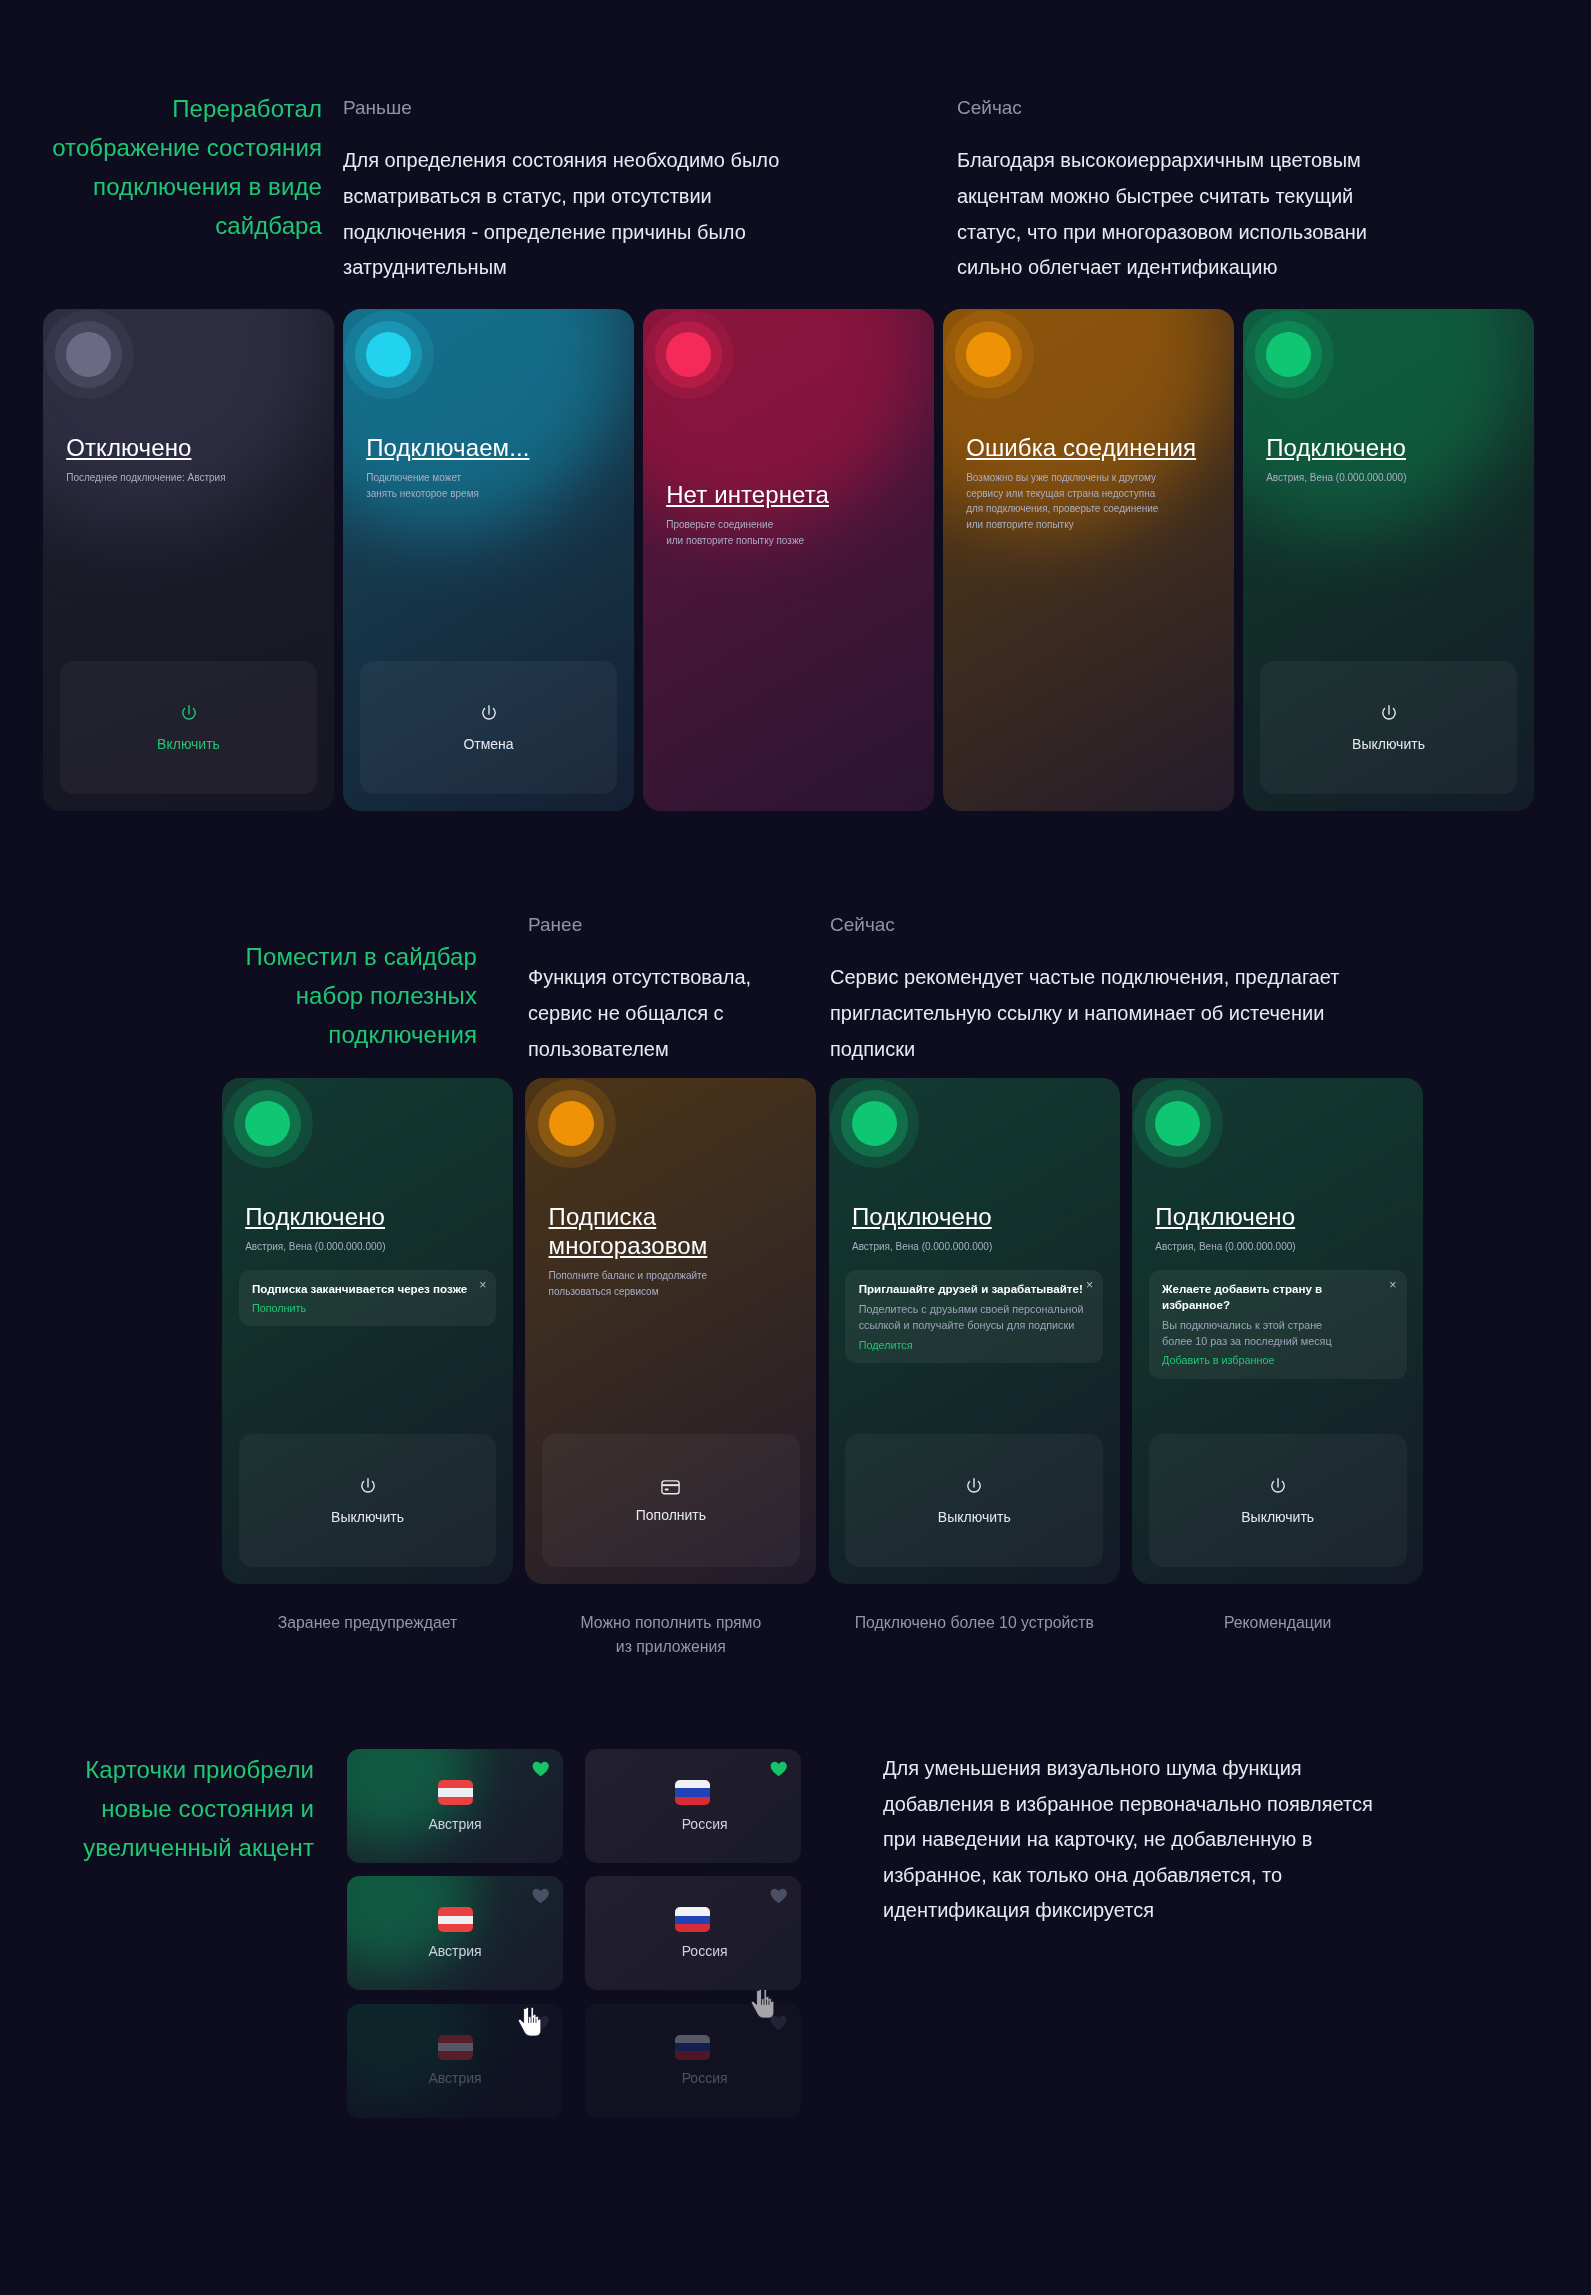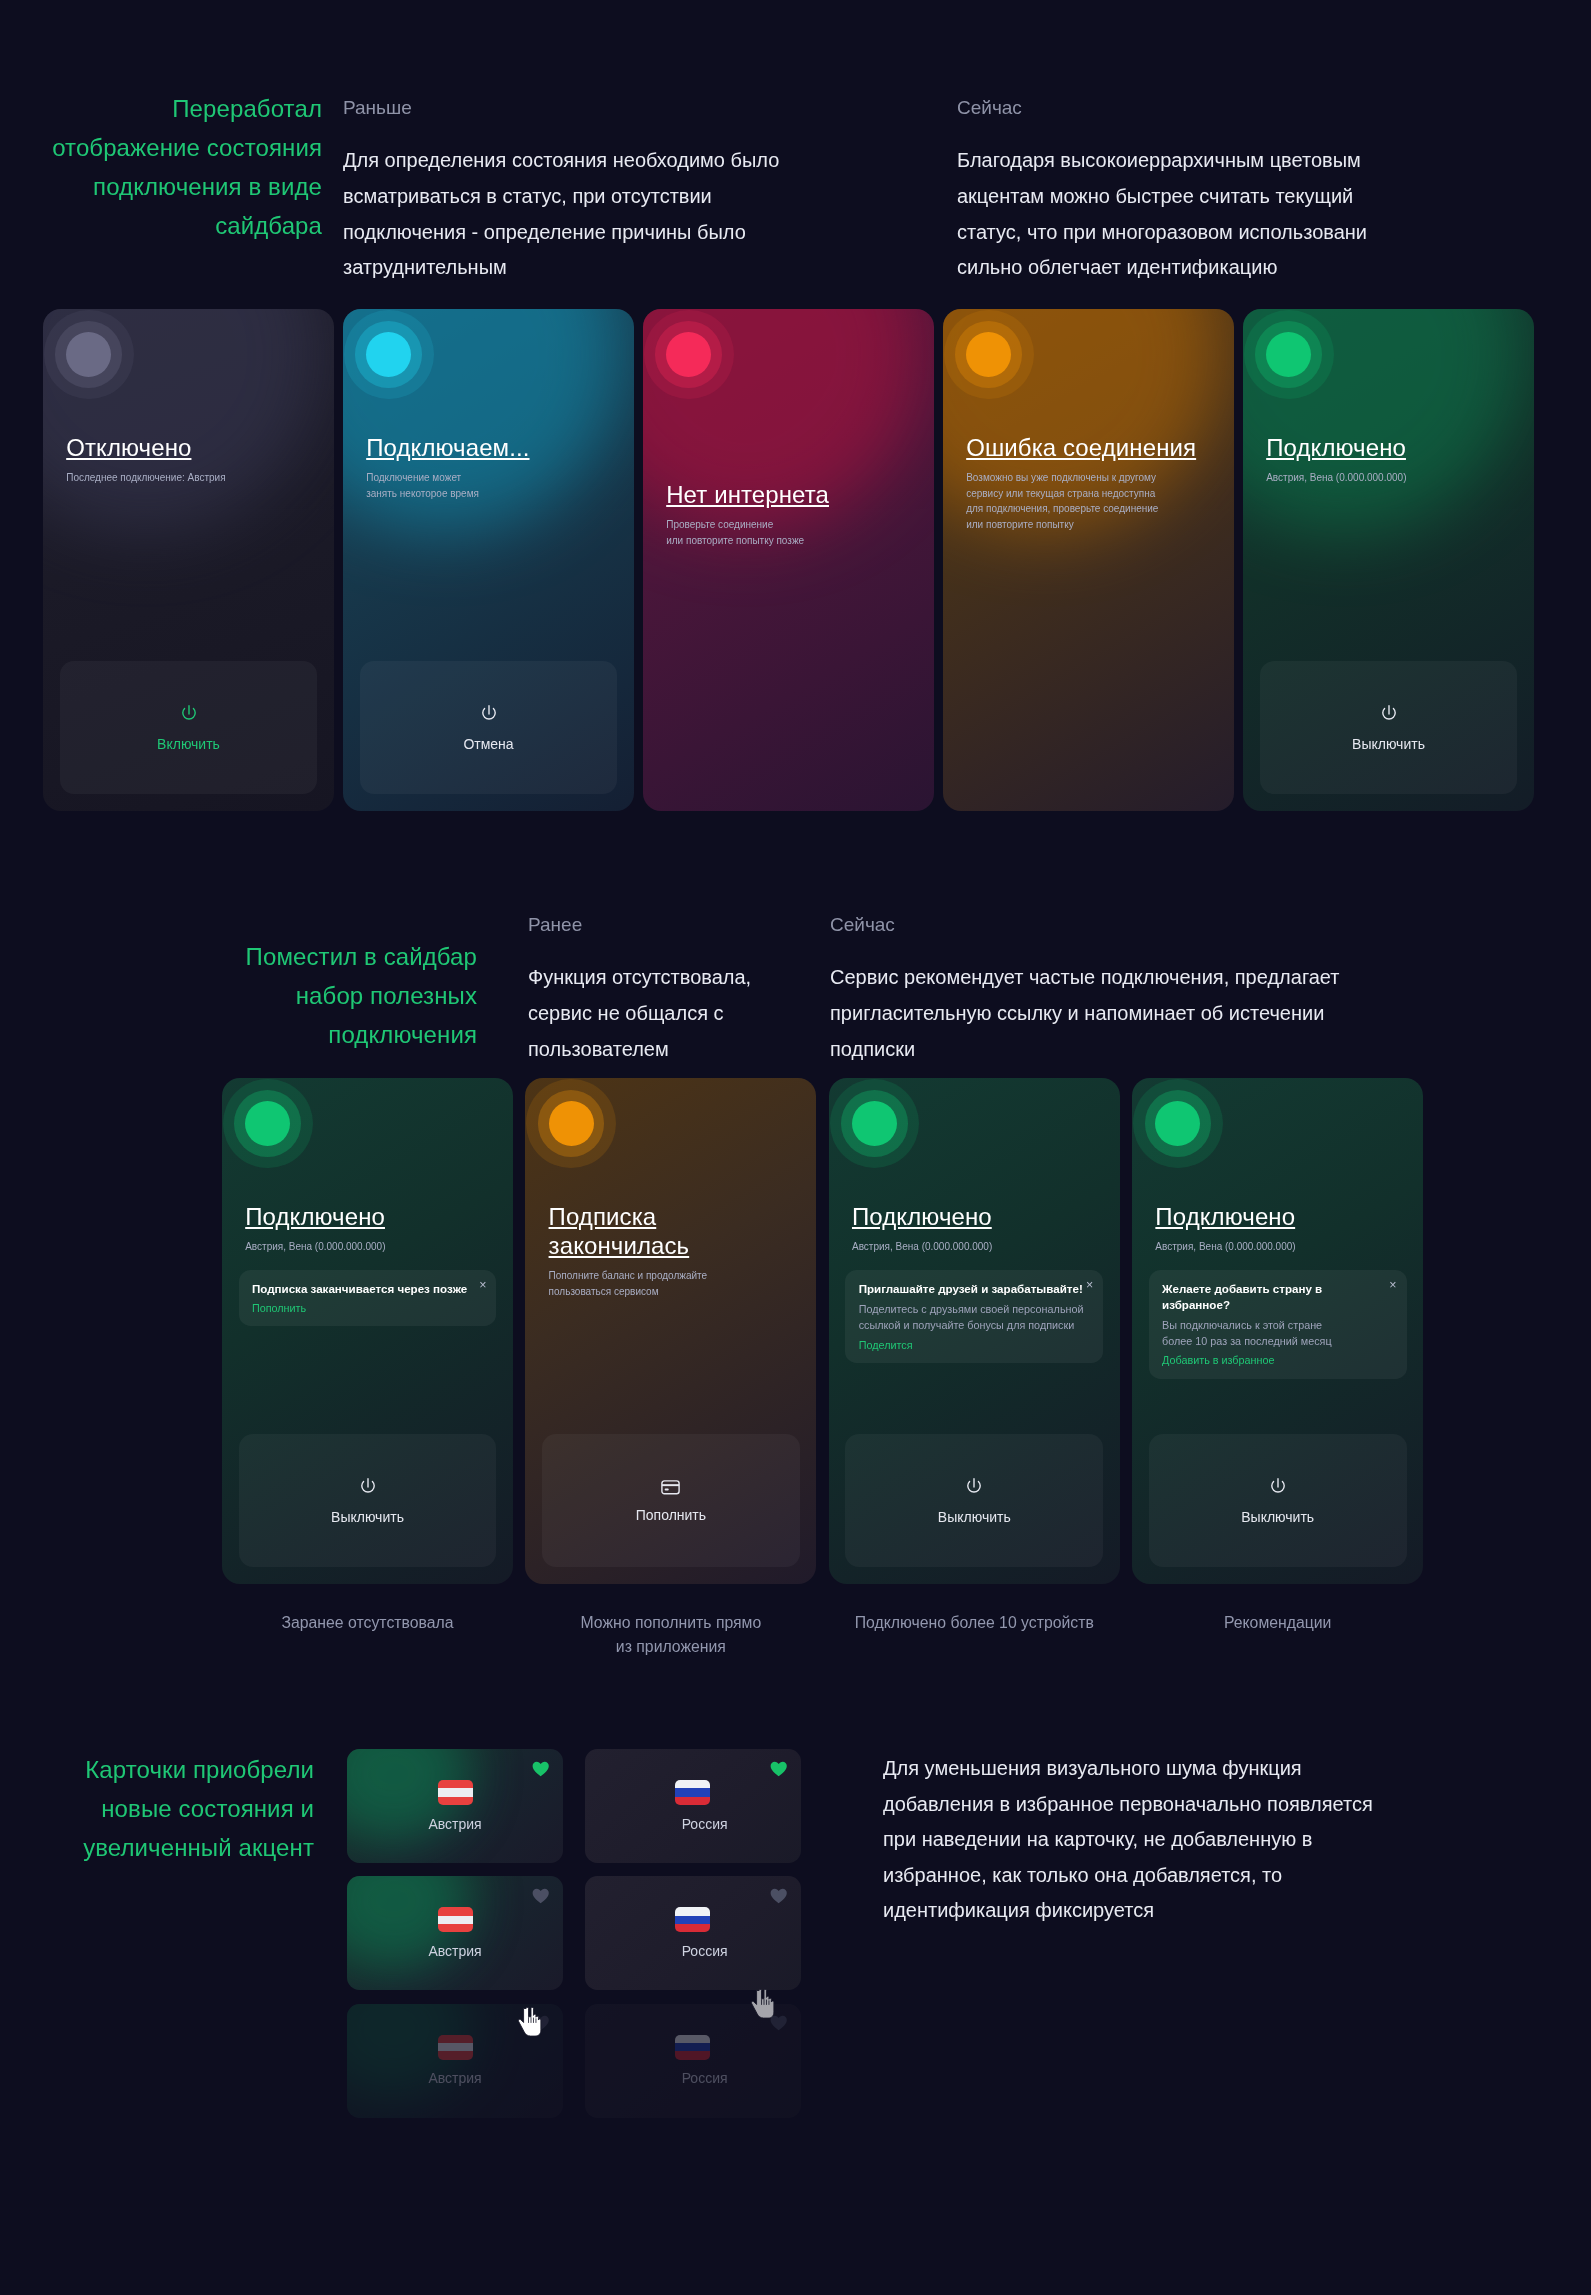--- a/index.html
+++ b/index.html
@@ -402,21 +402,21 @@
       </div>
     </div>
     <div class="ncard" style="background: linear-gradient(150deg, rgb(77, 52, 21) 0%, rgb(59, 44, 33) 40%, rgb(32, 26, 42) 100%);">
       <div class="glowwrap">
         <div class="glow" style="background:#b86a06"></div>
       </div>
       <div class="dotwrap">
         <div class="dot" style="background:#f09205"></div>
       </div>
       <div class="card-textblock">
-        <div class="card-title">Подписка закончилась</div>
+        <div class="card-title">Подписка многоразовом</div>
         <div class="card-sub">Пополните баланс и продолжайте<br>пользоваться сервисом</div>
       </div>
       <div class="card-spacer"></div>
       <div class="action-btn">
         <span class="ico"><svg width="19" height="16.6" viewBox="0 0 23 20" fill="none">
             <rect x="1.1" y="2.2" width="20.8" height="15.6" rx="3" stroke="#e6e8f0" stroke-width="1.7"></rect>
             <path d="M1.1 7.4 H21.9" stroke="#e6e8f0" stroke-width="2.4"></path>
             <rect x="4.4" y="11.4" width="5" height="2.4" rx="1.2" fill="#e6e8f0"></rect>
           </svg></span>
         <span class="lbl">Пополнить</span>
@@ -469,21 +469,21 @@
       <div class="action-btn">
         <span class="ico"><svg width="18" height="20" viewBox="0 0 22 24" fill="none">
             <path d="M11 2 V12" stroke="#e6e8f0" stroke-width="1.7" stroke-linecap="round"></path>
             <path d="M5.6 5.2 A7.6 7.6 0 1 0 16.4 5.2" stroke="#e6e8f0" stroke-width="1.7" stroke-linecap="round"></path>
           </svg></span>
         <span class="lbl">Выключить</span>
       </div>
     </div>
   </div>
 <div id="row2-captions">
-    <div class="caption">Заранее отсутствовала</div>
+    <div class="caption">Заранее предупреждает</div>
     <div class="caption">Можно пополнить прямо<br>из приложения</div>
     <div class="caption">Подключено более 10 устройств</div>
     <div class="caption">Рекомендации</div>
   </div>
 
 <div id="sec3-head">
   <div class="accent-head">Карточки приобрели новые состояния и увеличенный акцент</div>
 </div>
 
 <div id="sec3-text">

